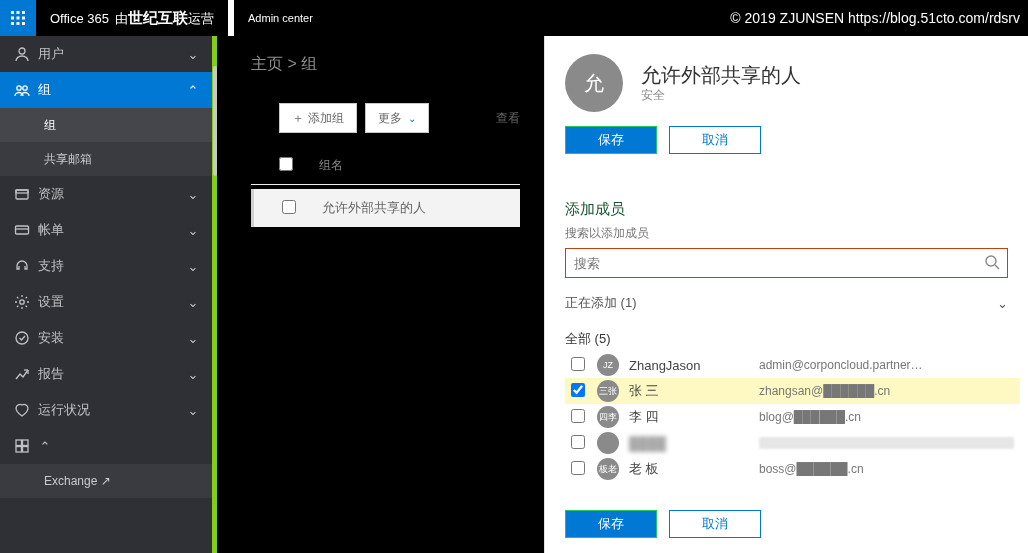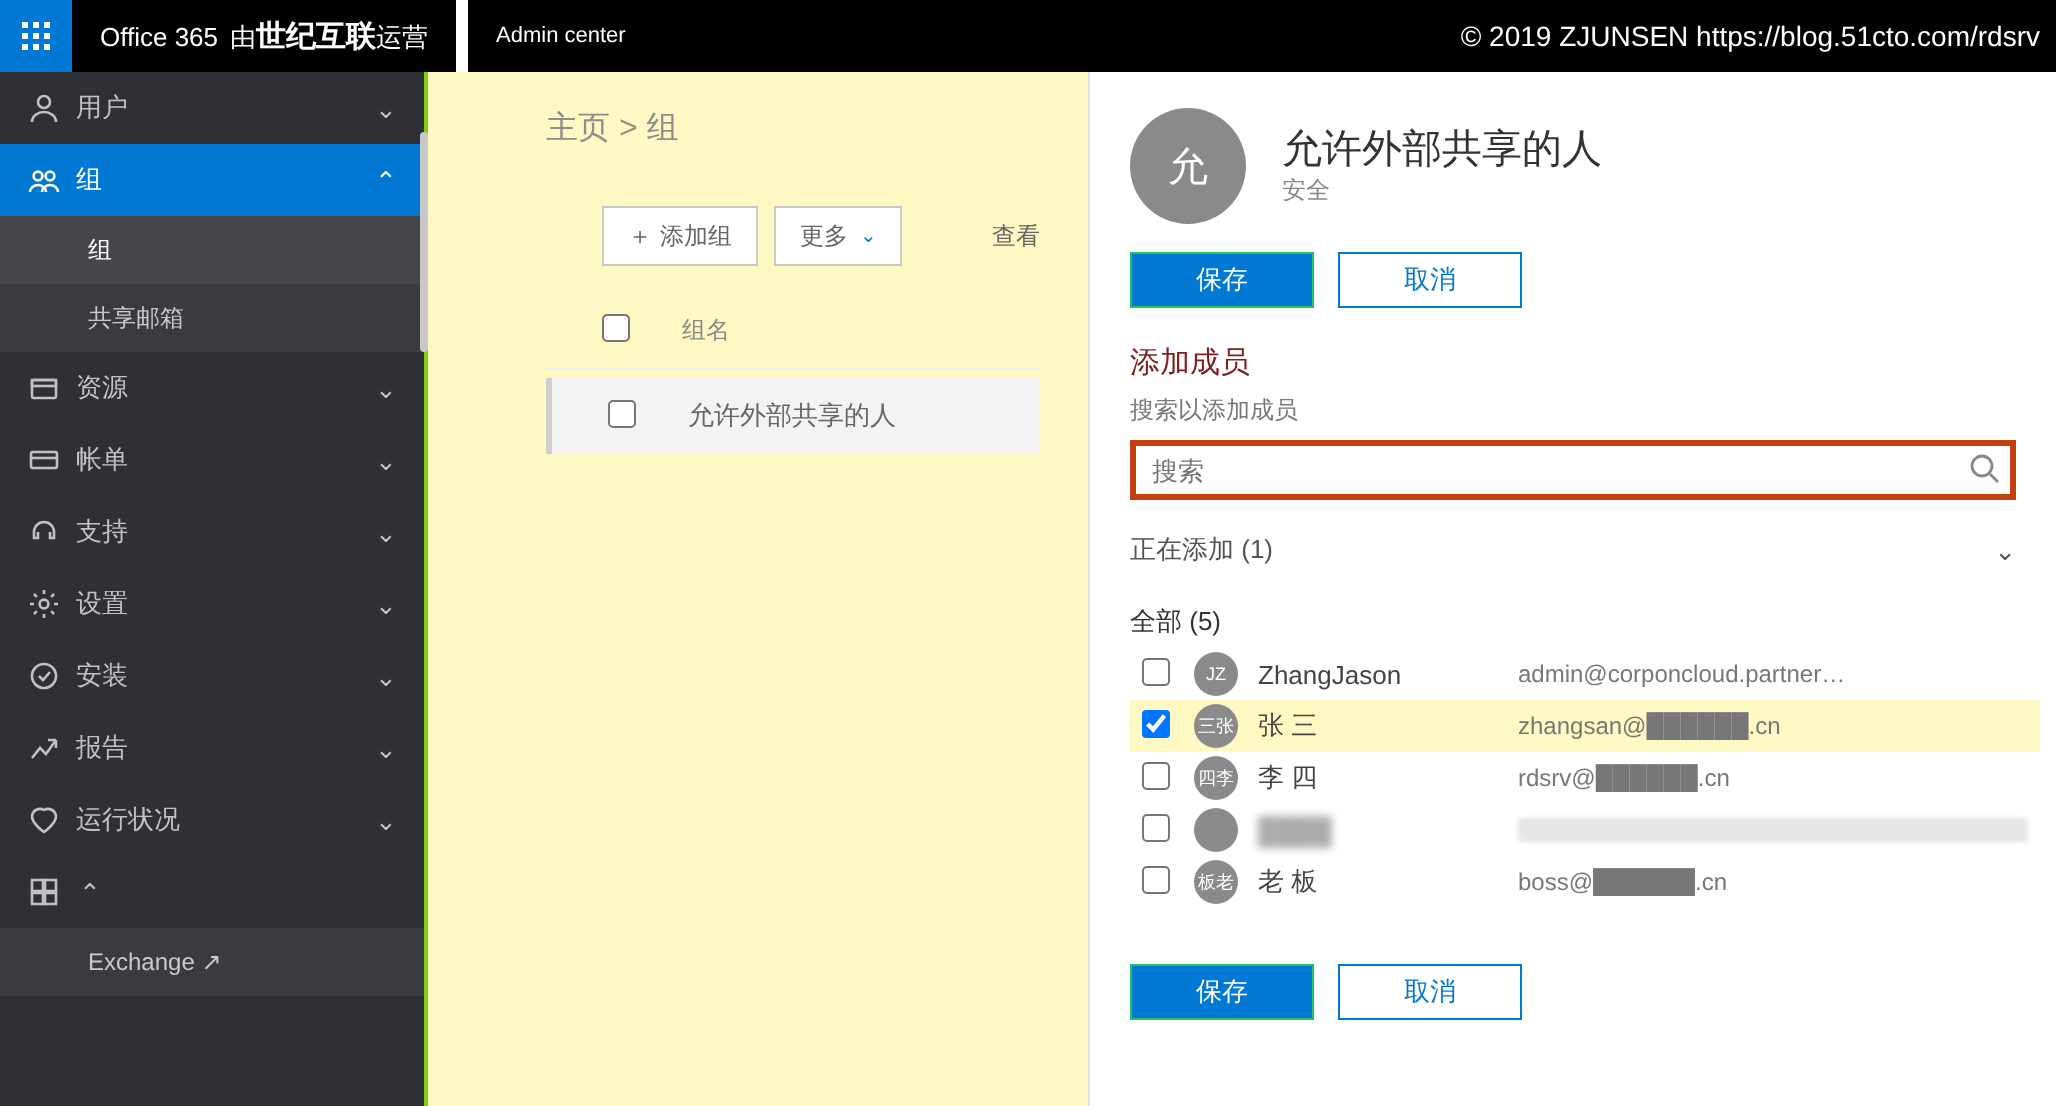--- a/index.html
+++ b/index.html
@@ -24,21 +24,21 @@
   .nav-item .lbl { flex: 1; }
   .nav-item .chev { width: 14px; text-align: center; }
   .nav-item.active { background: #0078d4; color: #fff; }
   .nav-sub { background: #3a3b40; }
   .nav-sub .sub { height: 34px; display: flex; align-items: center; padding-left: 44px; cursor: pointer; color: #c9cacd; font-size: 12px; }
   .nav-sub .sub.active { background: #45464b; color: #fff; }
   .nav svg { stroke: #c0c1c4; fill: none; stroke-width: 1.3; }
   .nav-item.active svg { stroke: #fff; }
 
   
-  .main { flex: 1; background: #fef9c3; border-left: 2px solid #84cc16; position: relative; padding-left: 25px; }
+  .main { flex: 1; background: #000000; border-left: 5px solid #84cc16; position: relative; }
   .main-inner { padding: 18px 24px 0 34px; }
   .breadcrumb { color: #8e8e8e; font-size: 16px; margin-bottom: 28px; }
   .cmdbar { display: flex; align-items: center; gap: 8px; margin-left: 28px; margin-bottom: 14px; }
   .cmd-btn { border: 1px solid #c8c8c8; background: #fff; height: 30px; padding: 0 12px; font-size: 12px; color: #666; display: flex; align-items: center; gap: 4px; cursor: pointer; }
   .cmd-btn .caret { font-size: 10px; color: #0078d4; margin-left: 2px; }
   .cmd-plain { margin-left: auto; color: #666; font-size: 12px; }
 
   .thead { display: flex; align-items: center; padding: 10px 0 10px 28px; color: #888; font-size: 12px; border-bottom: 1px solid #eee; }
   .thead .cb, .trow .cb { width: 40px; }
   .trow { display: flex; align-items: center; padding: 10px 0 10px 28px; color: #666; font-size: 13px; background: #f3f3f3; border-left: 3px solid #d0d0d0; margin-top: 4px; }
@@ -52,24 +52,24 @@
   .avatar-lg { width: 58px; height: 58px; border-radius: 50%; background: #8a8a8a; color: #fff; display: flex; align-items: center; justify-content: center; font-size: 20px; }
   .fly-title { font-size: 20px; color: #333; line-height: 1.2; }
   .fly-sub { font-size: 12px; color: #888; }
 
   .btnrow { display: flex; gap: 12px; padding: 4px 20px 18px 20px; }
   .btn { height: 28px; min-width: 92px; font-size: 13px; cursor: pointer; display: flex; align-items: center; justify-content: center; }
   .btn.primary { background: #0078d4; color: #fff; border: 1px solid #22c55e; }
   .btn.secondary { background: #fff; color: #0078d4; border: 1px solid #0078d4; }
 
   .section { padding: 0 20px; }
-  .sec-h { font-size: 15px; color: #7f1d1d; margin-bottom: 6px; }
+  .sec-h { font-size: 15px; color: #14532d; margin-bottom: 6px; margin-top: 28px; }
   .sec-sub { font-size: 12px; color: #777; margin-bottom: 6px; }
   .search { position: relative; }
-  .search input { width: 100%; height: 30px; border: 3px solid #c2410c; padding: 0 30px 0 8px; font-size: 13px; outline: none; }
+  .search input { width: 100%; height: 30px; border: 1px solid #c2410c; padding: 0 30px 0 8px; font-size: 13px; outline: none; }
   .search .sicon { position: absolute; right: 8px; top: 6px; color: #888; }
 
   .adding { display: flex; align-items: center; justify-content: space-between; padding: 16px 20px 10px 20px; color: #555; font-size: 13px; }
   .adding .exp { cursor: pointer; color: #555; }
 
   .all-h { padding: 8px 20px 4px 20px; font-size: 13px; color: #333; }
 
   .mlist { padding: 0 8px 0 20px; }
   .mrow { display: flex; align-items: center; height: 26px; font-size: 13px; gap: 10px; padding: 0 6px; }
   .mrow .rcb { width: 16px; }
@@ -296,21 +296,21 @@
         <div class="mrow selected">
           <span class="rcb"><input class="chk" type="checkbox" checked="" style=""></span>
           <span class="rav">三张</span>
           <span class="rnm">张 三</span>
           <span class="rem">zhangsan@██████.cn</span>
         </div>
         <div class="mrow">
           <span class="rcb"><input class="chk" type="checkbox" style=""></span>
           <span class="rav">四李</span>
           <span class="rnm">李 四</span>
-          <span class="rem">rdsrv@██████.cn</span>
+          <span class="rem">blog@██████.cn</span>
         </div>
         <div class="mrow">
           <span class="rcb"><input class="chk" type="checkbox" style=""></span>
           <span class="rav"></span>
           <span class="rnm blur">████</span>
           <span class="emblur"></span>
         </div>
         <div class="mrow">
           <span class="rcb"><input class="chk" type="checkbox" style=""></span>
           <span class="rav">板老</span>

